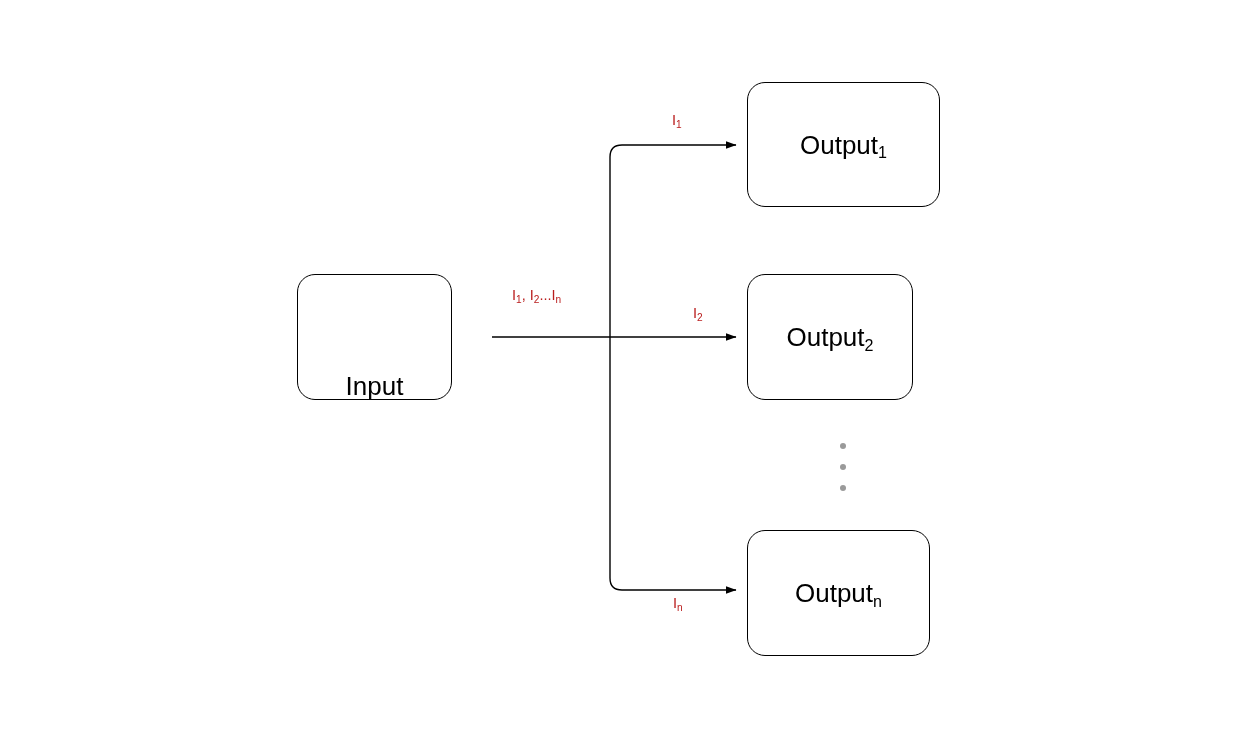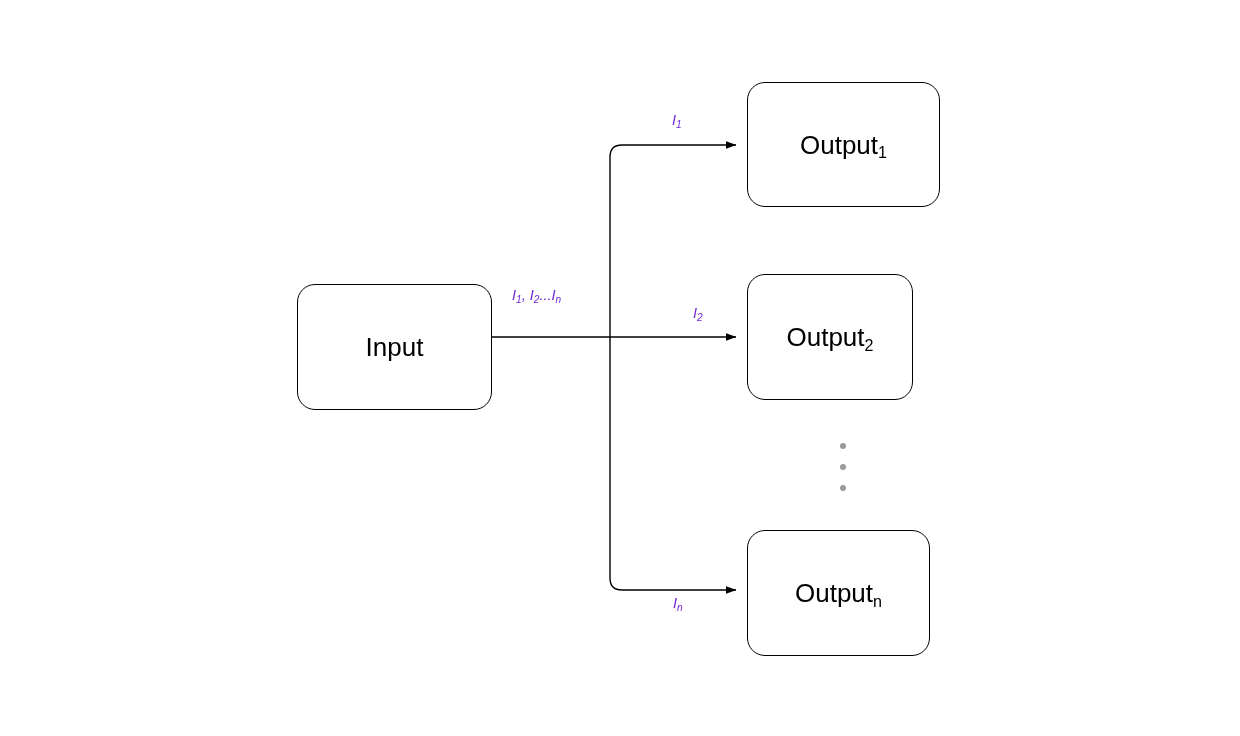--- a/index.html
+++ b/index.html
@@ -45,23 +45,22 @@
   .node-label sub {
     font-size: 0.62em;
     line-height: 0;
     vertical-align: baseline;
     position: relative;
     bottom: -0.30em;
   }
   .edge-label {
     position: absolute;
     font-family: "Liberation Sans", sans-serif;
-    font-style: italic;
     font-size: 14.5px;
-    color: #6d28d9;
+    color: #b91c1c;
     line-height: 1;
     white-space: nowrap;
   }
   .edge-label sub {
     font-size: 0.70em;
     line-height: 0;
     vertical-align: baseline;
     position: relative;
     bottom: -0.32em;
   }
@@ -97,21 +96,21 @@
 
     <path d="M 492 337 L 610 337" fill="none" stroke="#000000" stroke-width="1.4" stroke-linecap="butt"></path>
 
     <path d="M 610 337 L 610 157 Q 610 145 622 145 L 736 145" fill="none" stroke="#000000" stroke-width="1.4" stroke-linecap="butt" marker-end="url(#arrowhead)"></path>
 
     <path d="M 610 337 L 736 337" fill="none" stroke="#000000" stroke-width="1.4" stroke-linecap="butt" marker-end="url(#arrowhead)"></path>
 
     <path d="M 610 337 L 610 578 Q 610 590 622 590 L 736 590" fill="none" stroke="#000000" stroke-width="1.4" stroke-linecap="butt" marker-end="url(#arrowhead)"></path>
   </svg>
 
-  <div class="node" id="node-input" style="left:297px; top:284px; width:195px; height:126px;">
+  <div class="node" id="node-input" style="left:297px; top:274px; width:155px; height:126px;align-items:flex-end;">
     <span class="node-label">Input</span>
   </div>
 
   <div class="node" id="node-output-1" style="left:747px; top:82px; width:193px; height:125px;">
     <span class="node-label">
       <span>Output</span><sub>1</sub>
     </span>
   </div>
 
   <div class="node" id="node-output-2" style="left:747px; top:274px; width:166px; height:126px;">

